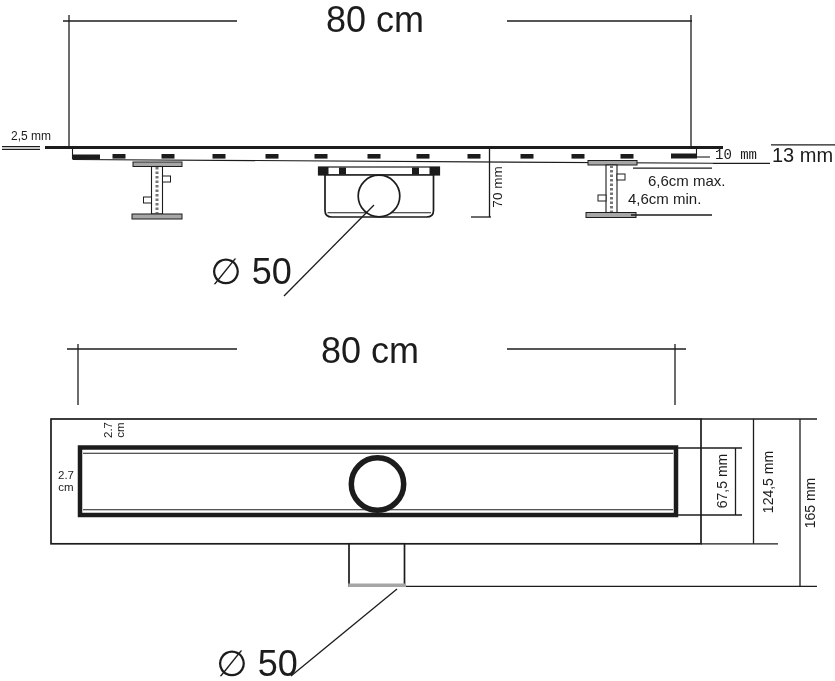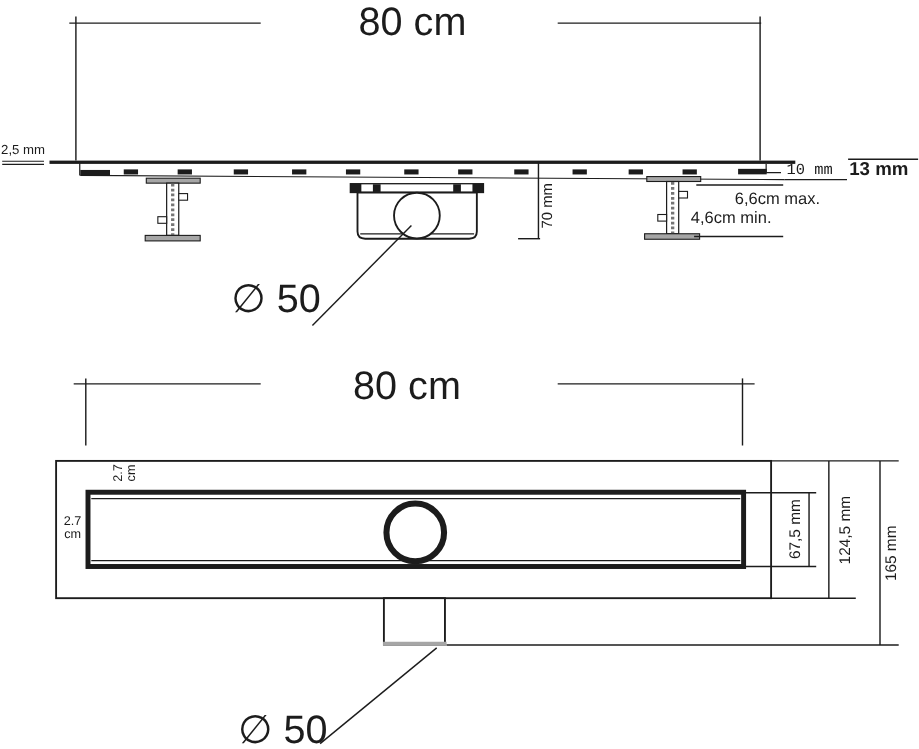--- a/index.html
+++ b/index.html
@@ -7,25 +7,25 @@
     position:relative;width:835px;height:681px;background:var(--bg,#fff);
     font-family:"Liberation Sans",sans-serif;color:var(--ink,#1c1c1c);
     overflow:hidden;
   }
   #linework{position:absolute;left:0;top:0;}
   .label{position:absolute;white-space:nowrap;line-height:1.02;color:var(--ink,#1c1c1c);}
   .ctr{transform:translate(-50%,-50%);}
   .rot{transform:translate(-50%,-50%) rotate(-90deg);}
   .stack span{display:block;text-align:center;}
   .f40{font-size:36px;}
-  .f19{font-size:17px;font-weight:bold;}
+  .f19{font-size:20px;}
   .f15{font-size:15px;}
   .f14{font-size:14px;}
   .f13{font-size:13.5px;}
-  .f12{font-size:12px;}
+  .f12{font-size:12px;margin-left:10px;}
   .f11{font-size:11.5px;line-height:1.0;}
   
   .ln{stroke:var(--ink,#1c1c1c);stroke-width:1.3;fill:none;stroke-linecap:butt;}
   .ln1{stroke-width:1.1;}
   .ln2{stroke-width:1.7;}
   .thick4{stroke-width:4.5;}
   .ring{stroke-width:5.5;}
   .wf{fill:#fff;}
   .ink{fill:var(--ink,#1c1c1c);stroke:none;}
   .gray{fill:var(--metal,#a6a6a6);stroke:var(--ink,#1c1c1c);stroke-width:1;}
@@ -177,21 +177,21 @@
   <div class="label ctr f40" style="left:375px;top:20px;">80 cm</div>
 
   <div class="label f12" style="left:1px;top:130px;">2,5 mm</div>
 
   <div class="label rot f13" style="left:498px;top:187px;">70 mm</div>
 
   <div class="label f14" style="left:715px;top:148px;font-family:Liberation Mono, monospace;">10 mm</div>
 
   <div class="label f19" style="left:772px;top:145px;">13 mm</div>
 
-  <div class="label f15" style="left:668px;top:173px;">6,6cm max.</div>
+  <div class="label f15" style="left:648px;top:173px;">6,6cm max.</div>
 
   <div class="label f15" style="left:628px;top:191px;">4,6cm min.</div>
 
   <div class="label ctr f40" style="left:251px;top:272px;">∅ 50</div>
 
   <div class="label ctr f40" style="left:370px;top:351px;">80 cm</div>
 
   <div class="label rot f11 stack" style="left:114px;top:430px;">
     <span>2.7</span>
     <span>cm</span>

